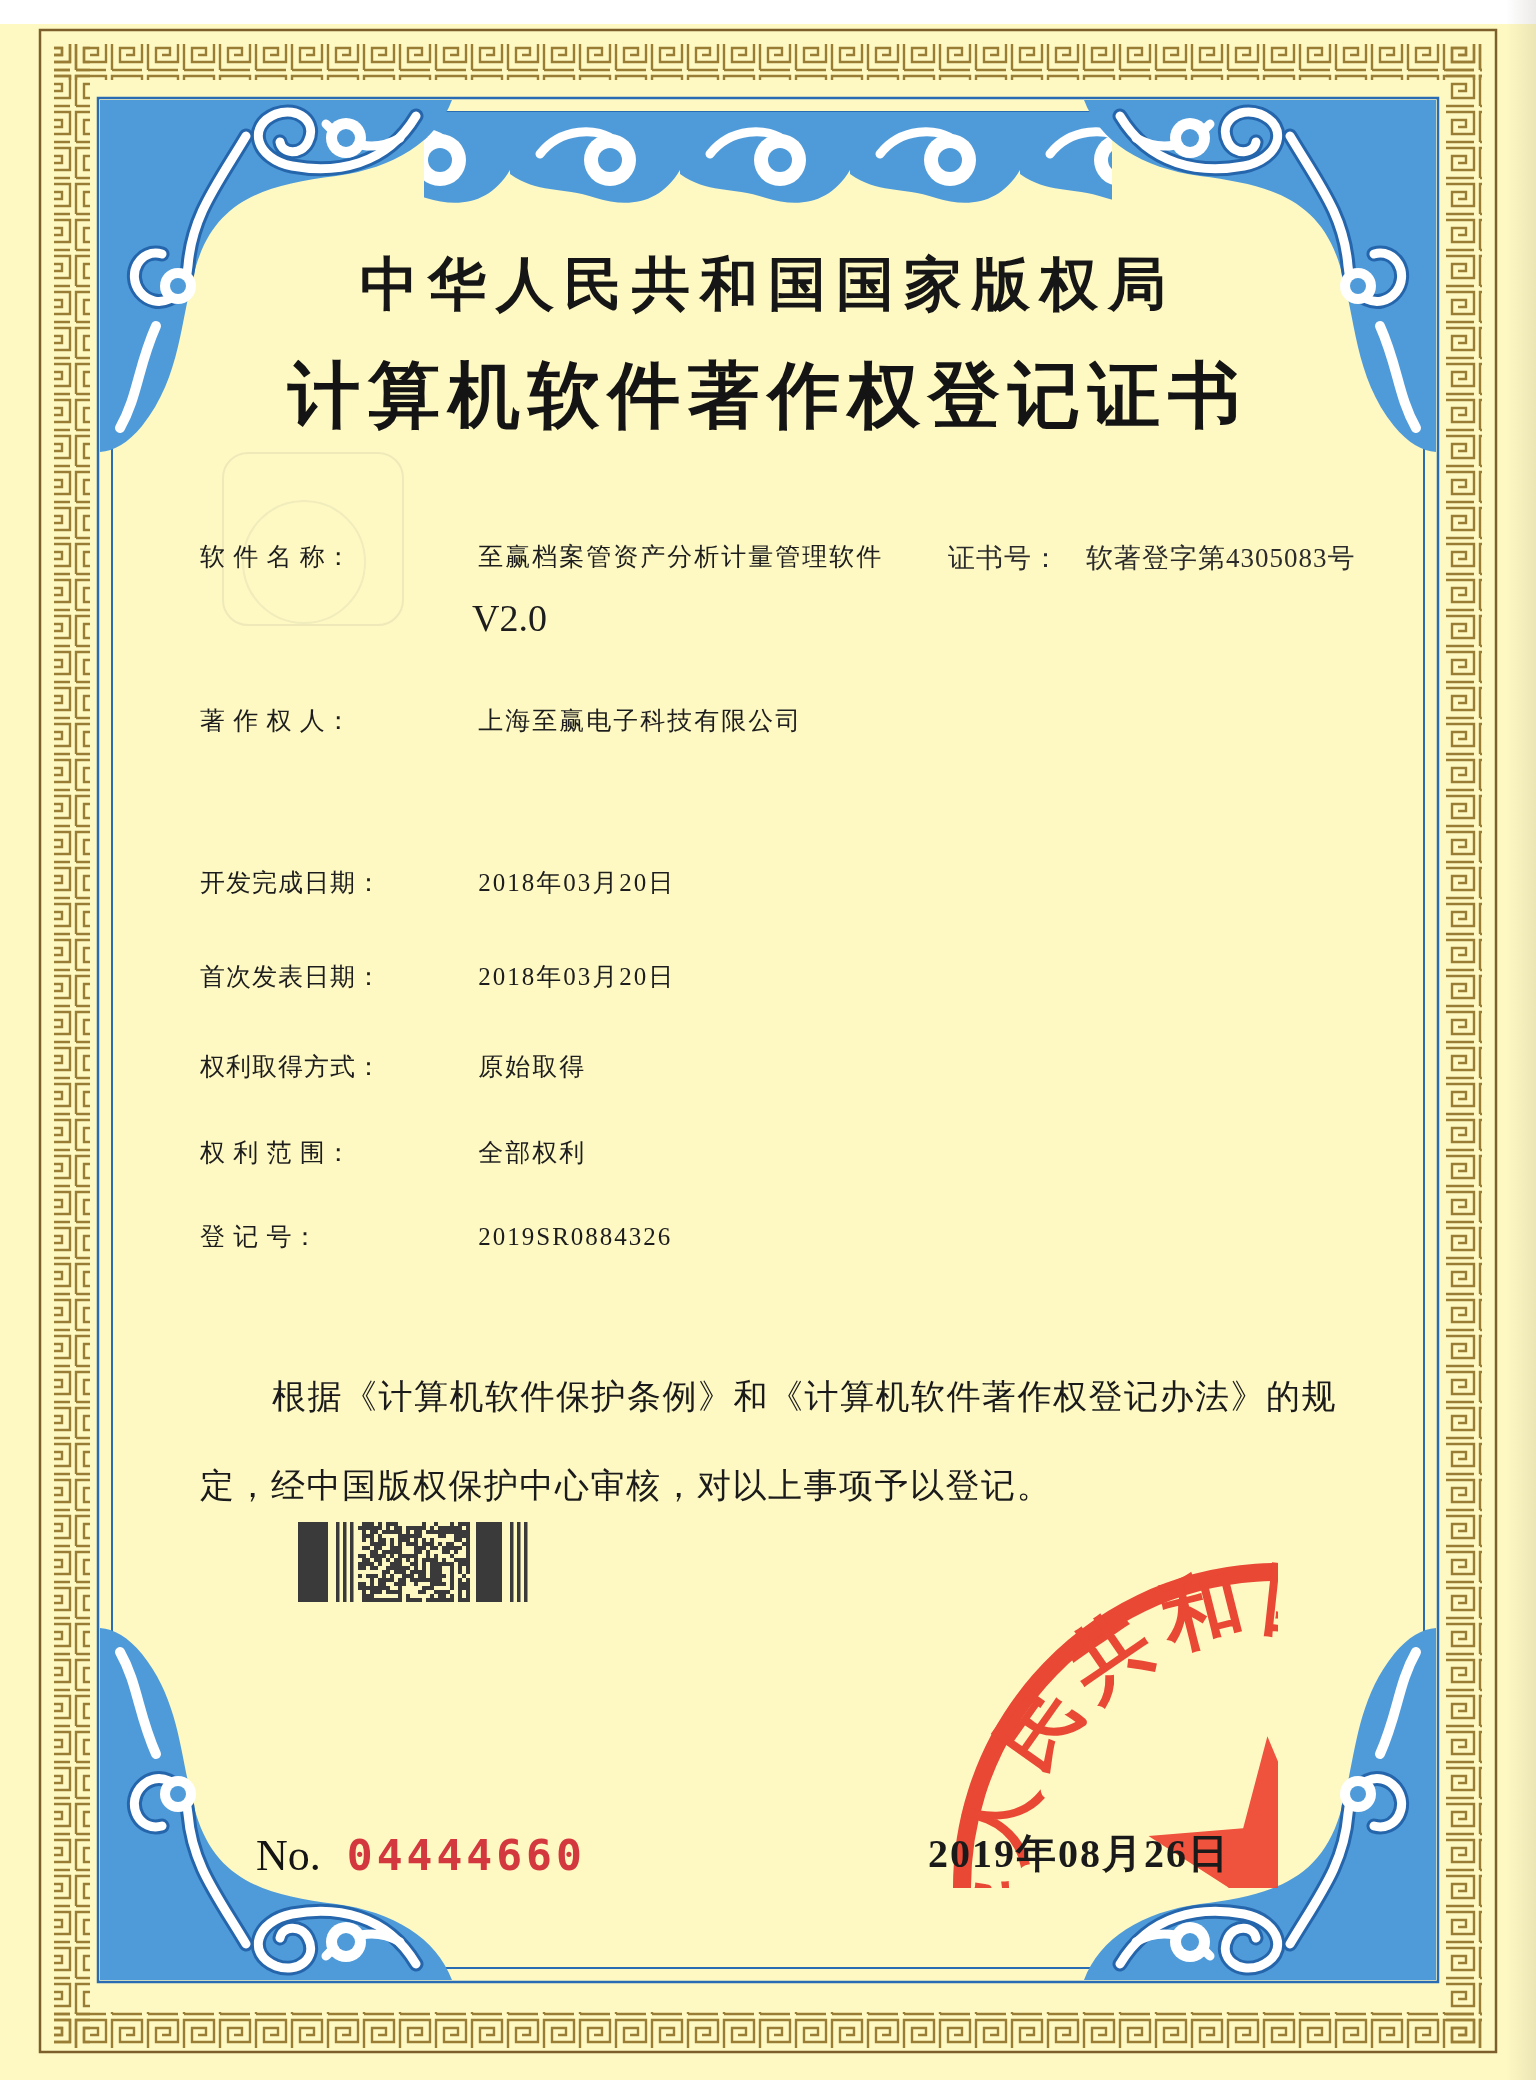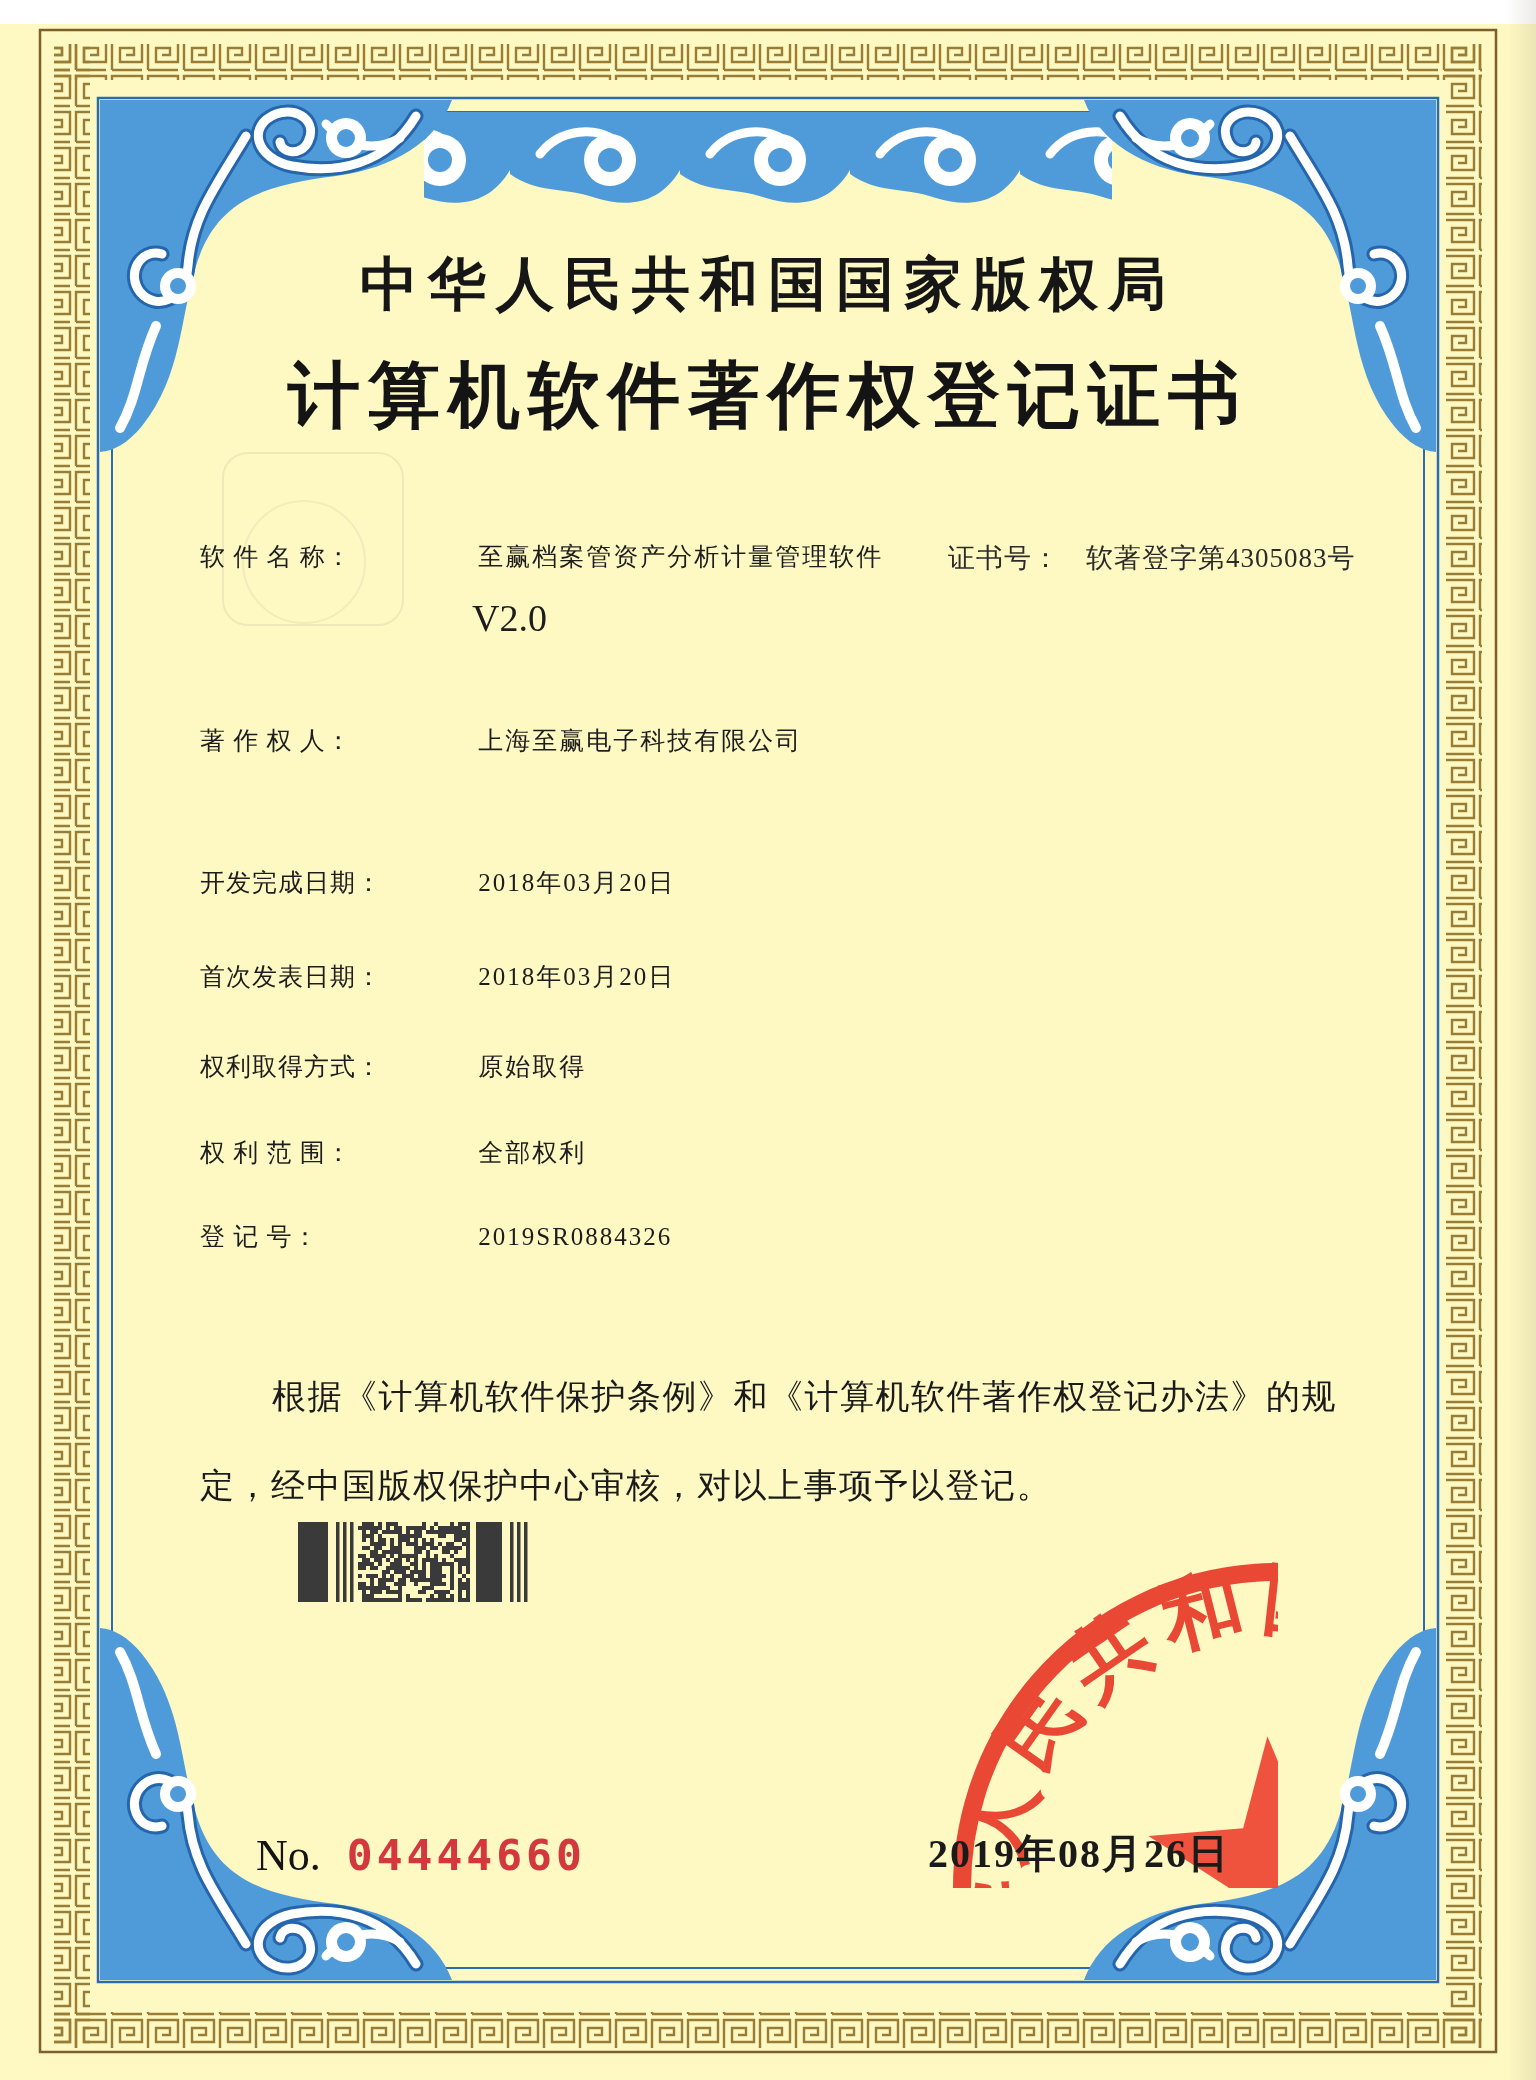--- a/index.html
+++ b/index.html
@@ -18,21 +18,21 @@
   .authority{left:0;top:246px;width:100%;text-align:center;
     font-size:58px;font-weight:bold;letter-spacing:10px;color:#161616;}
   .cert-title{left:0;top:348px;width:100%;text-align:center;
     font-size:72px;font-weight:bold;letter-spacing:8px;color:#141414;}
   .certno{left:948px;top:492px;font-size:27px;color:#2b2b2b;letter-spacing:1px;margin-top:48px;}
   .certno .v{margin-left:26px;}
   .row{position:absolute;left:200px;font-size:25px;color:#1d1d1d;white-space:nowrap;}
   .row .lbl{display:inline-block;width:272px;letter-spacing:1px;}
   .row .val{letter-spacing:2px;}
   .r0{top:540px}.r0b{top:596px;left:472px;position:absolute;font-size:38px;color:#1d1d1d;}
-  .r1{top:724px}.r2{top:866px}.r3{top:960px}.r4{top:1050px}.r5{top:1136px}.r6{top:1220px}
+  .r1{top:704px}.r2{top:866px}.r3{top:960px}.r4{top:1050px}.r5{top:1136px}.r6{top:1220px}
   .statement{position:absolute;left:200px;top:1318px;width:1196px;
     font-size:34px;line-height:2.62;color:#1b1b1b;text-indent:72px;
     letter-spacing:1.5px;white-space:normal;}
   .barcode{position:absolute;left:298px;top:1522px;}
   .seal{position:absolute;left:878px;top:1488px;opacity:.93;}
   .serial{position:absolute;left:256px;top:1830px;font-size:44px;color:#141414;}
   .serial .num{font-family:"DejaVu Sans Mono","Liberation Mono",monospace;
     font-size:43px;color:#d4383f;letter-spacing:4px;margin-left:26px;font-weight:bold;}
   .issue-date{position:absolute;left:928px;top:1826px;font-size:40px;font-weight:bold;
     color:#1a1a1a;letter-spacing:2px;z-index:6;}

